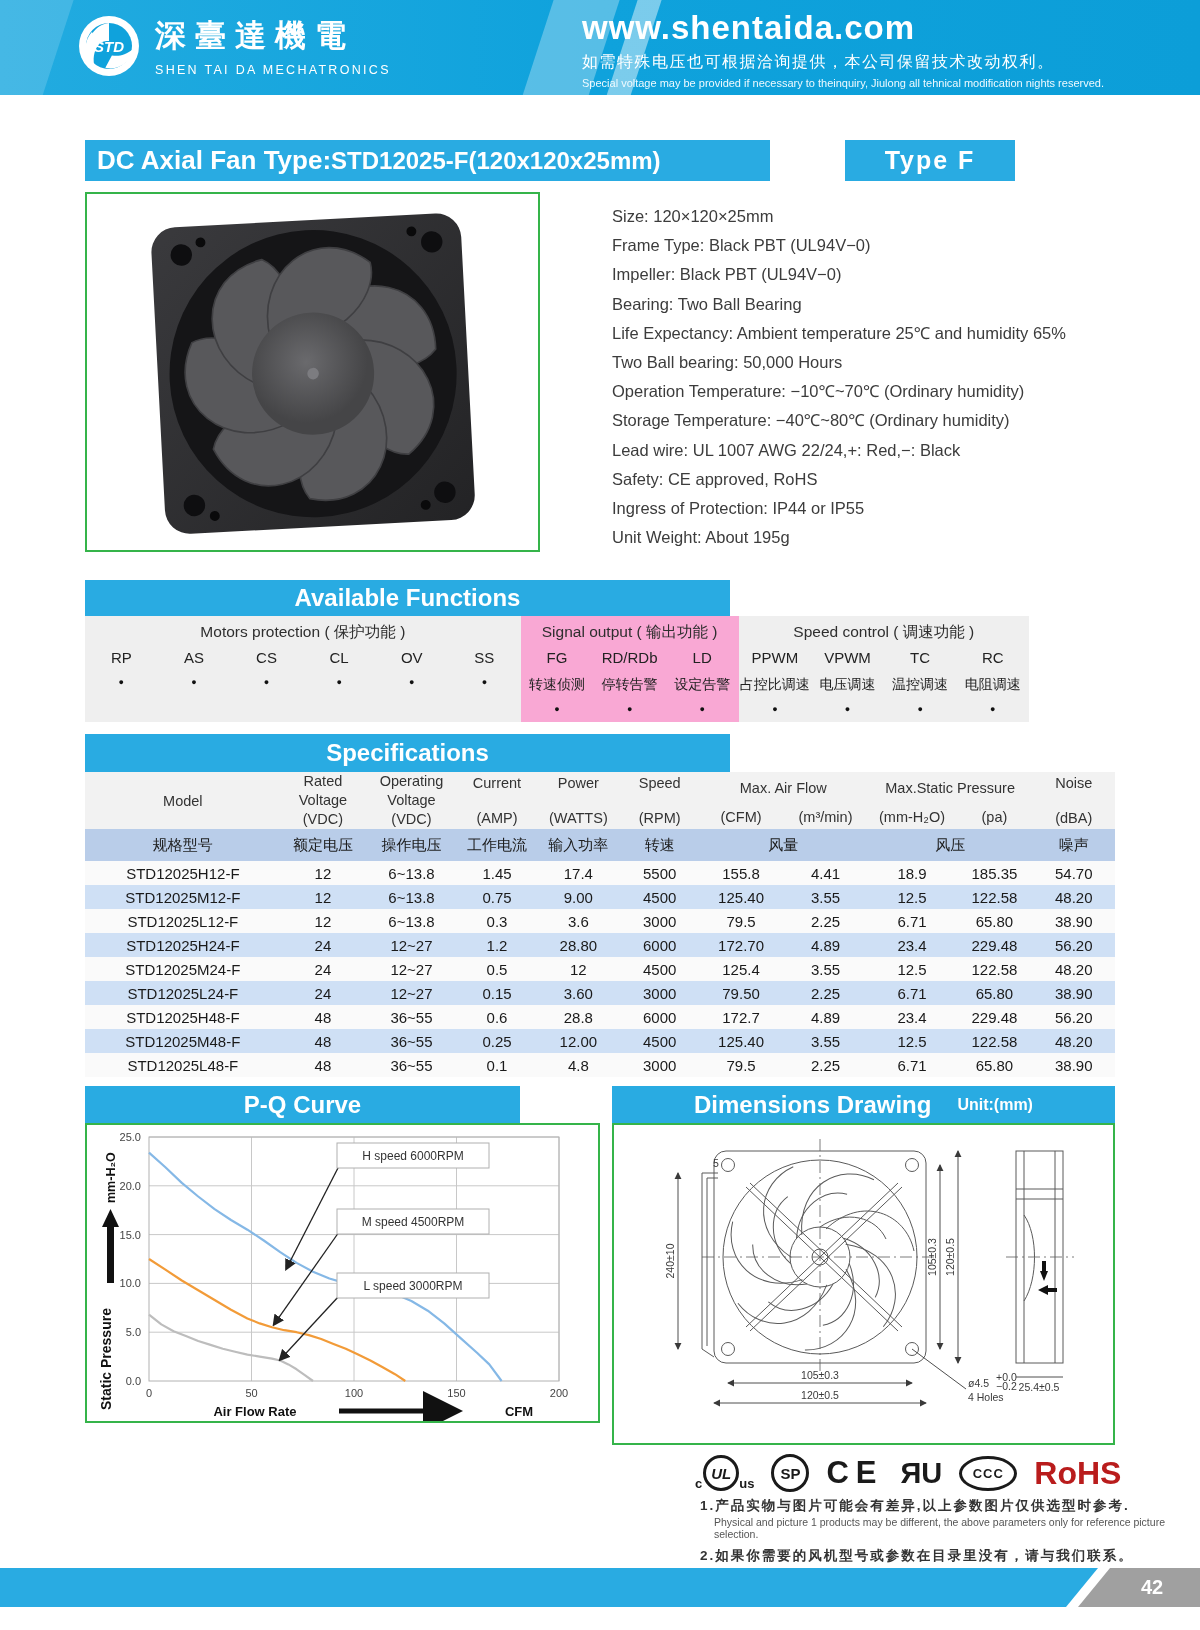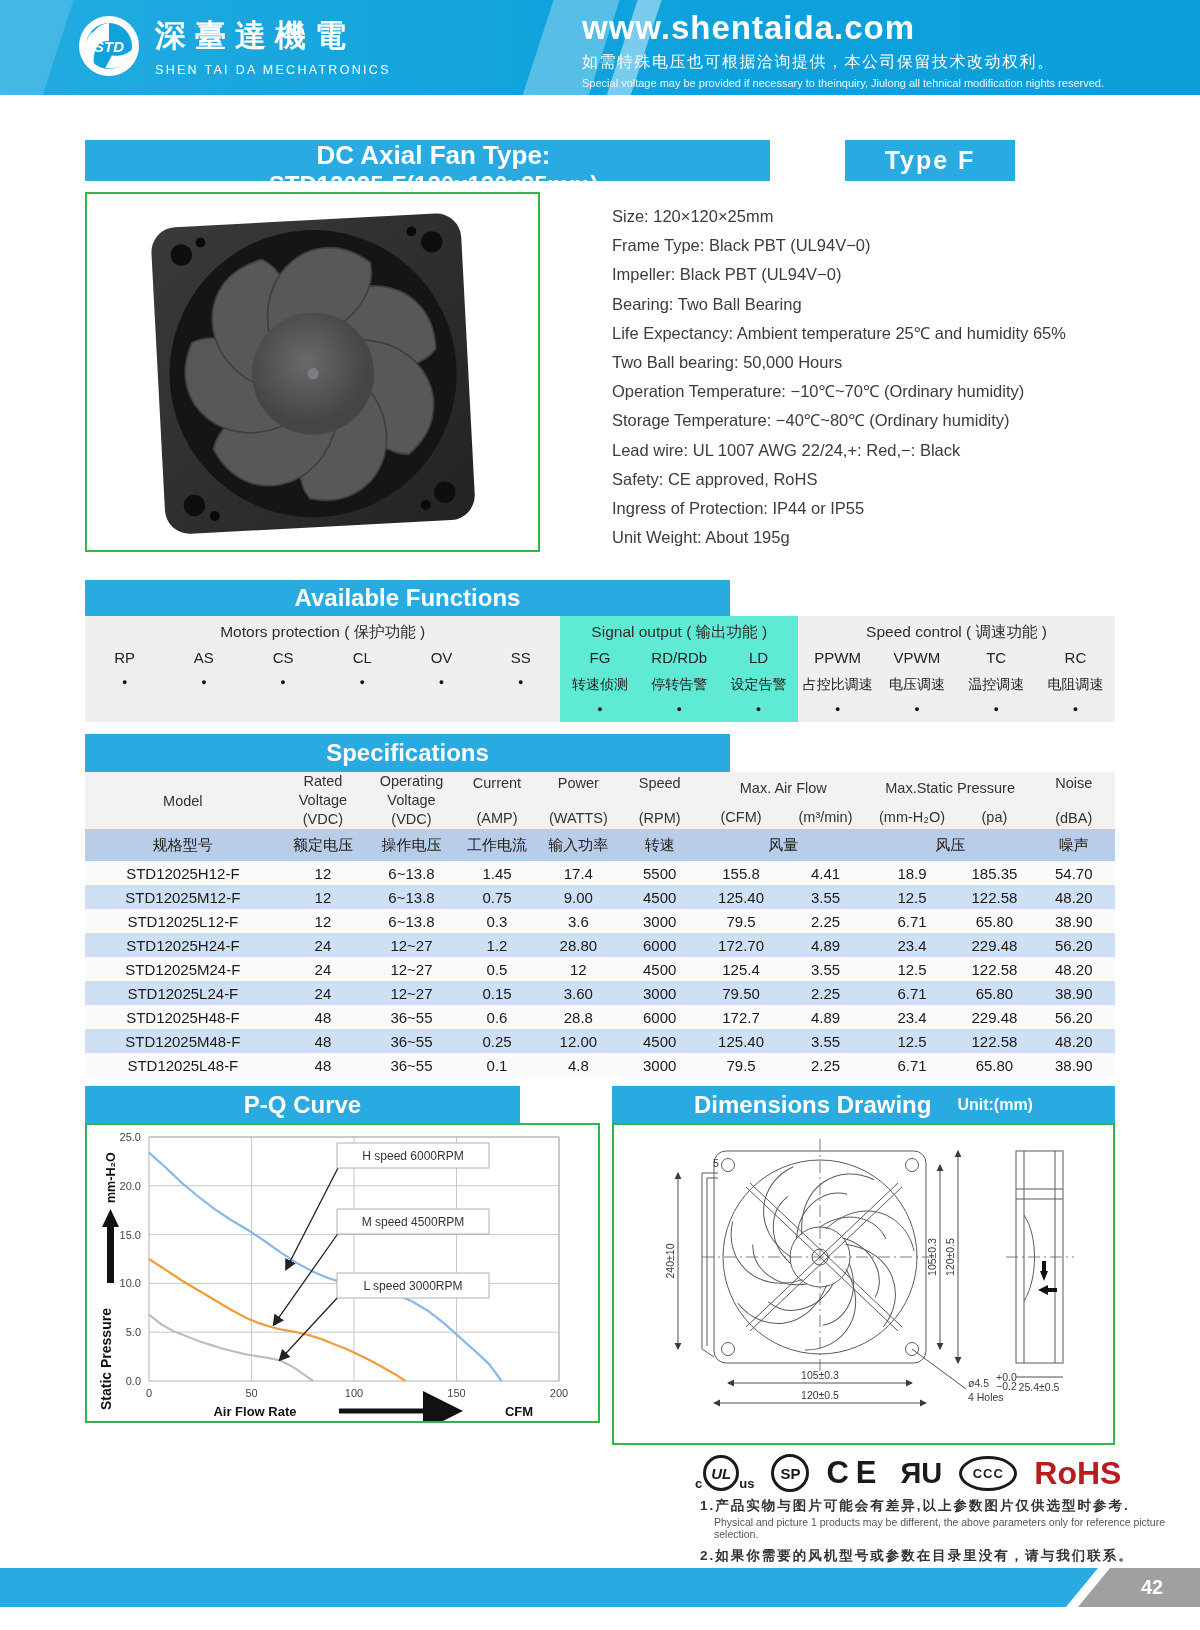--- a/index.html
+++ b/index.html
@@ -17,40 +17,40 @@
   .logo-text .cn { color:#fff; font-size:31px; font-weight:bold; letter-spacing:9px; white-space:nowrap; }
   .logo-text .en { color:#fff; font-size:12.5px; letter-spacing:2.3px; margin-top:6px; white-space:nowrap; }
   .banner-right { position:absolute; left:582px; top:9px; color:#fff; }
   .site { font-size:33px; font-weight:bold; letter-spacing:1px; }
   .tag-cn { font-size:16px; margin-top:5px; letter-spacing:1.5px; }
   .tag-en { font-size:11px; margin-top:4px; color:#eefaff; }
 
   
   .hbar { position:absolute; background:#29abe2; color:#fff; display:flex; align-items:center; justify-content:center;
           font-weight:bold; }
-  .title-main { left:85px; top:140px; width:685px; height:41px; justify-content:flex-start; padding-left:12px; white-space:nowrap;flex-direction:column; }
+  .title-main { left:85px; top:140px; width:685px; height:41px; justify-content:flex-start; padding-left:12px; white-space:nowrap; }
   .title-main .t1 { font-size:26px; }
   .title-main .t2 { font-size:24px; }
   .title-type { left:845px; top:140px; width:170px; height:41px; font-size:25px; letter-spacing:2px; }
   .af-header   { left:85px;  top:580px;  width:645px; height:36px; font-size:24px; }
   .spec-header { left:85px;  top:734px;  width:645px; height:38px; font-size:24px; }
   .pq-header   { left:85px;  top:1086px; width:435px; height:37px; font-size:24px; }
   .dim-header  { left:612px; top:1086px; width:503px; height:37px; font-size:24px; }
   .dim-header .unit { font-size:16px; margin-left:26px; }
 
   
   .photo-box { position:absolute; left:85px; top:192px; width:455px; height:360px;
                border:2px solid #35b44a; background:#fff; display:flex; align-items:center; justify-content:center; }
   .product-specs { position:absolute; left:612px; top:202px; width:575px; }
   .spec-line { font-size:16.5px; color:#3c3c3c; height:29.2px; line-height:29.2px; white-space:nowrap; }
 
   
-  .af-table { position:absolute; left:85px; top:616px; width:1030px; display:flex; }
+  .af-table { position:absolute; left:85px; top:616px; width:944px; display:flex; }
   .fn-group { background:#efefef; }
-  .fn-hl { background:#5eead4; }
+  .fn-hl { background:#f9a8d4; }
   .fn-title { text-align:center; font-size:15.5px; color:#2e2e2e; height:29px; line-height:31px; }
   .fn-row { display:flex; }
   .fn-cell { flex:1; text-align:center; }
   .fn-codes .fn-cell { font-size:15px; height:26px; line-height:26px; color:#222; }
   .fn-cn .fn-cell { font-size:14px; height:27px; line-height:26px; color:#222; }
   .fn-dots .fn-cell { font-size:9px; height:24px; line-height:22px; color:#111; }
 
   
   .spec-table { position:absolute; left:85px; top:772px; width:1030px; border-collapse:collapse; table-layout:fixed; }
   .spec-table th, .spec-table td { text-align:center; font-weight:normal; }

